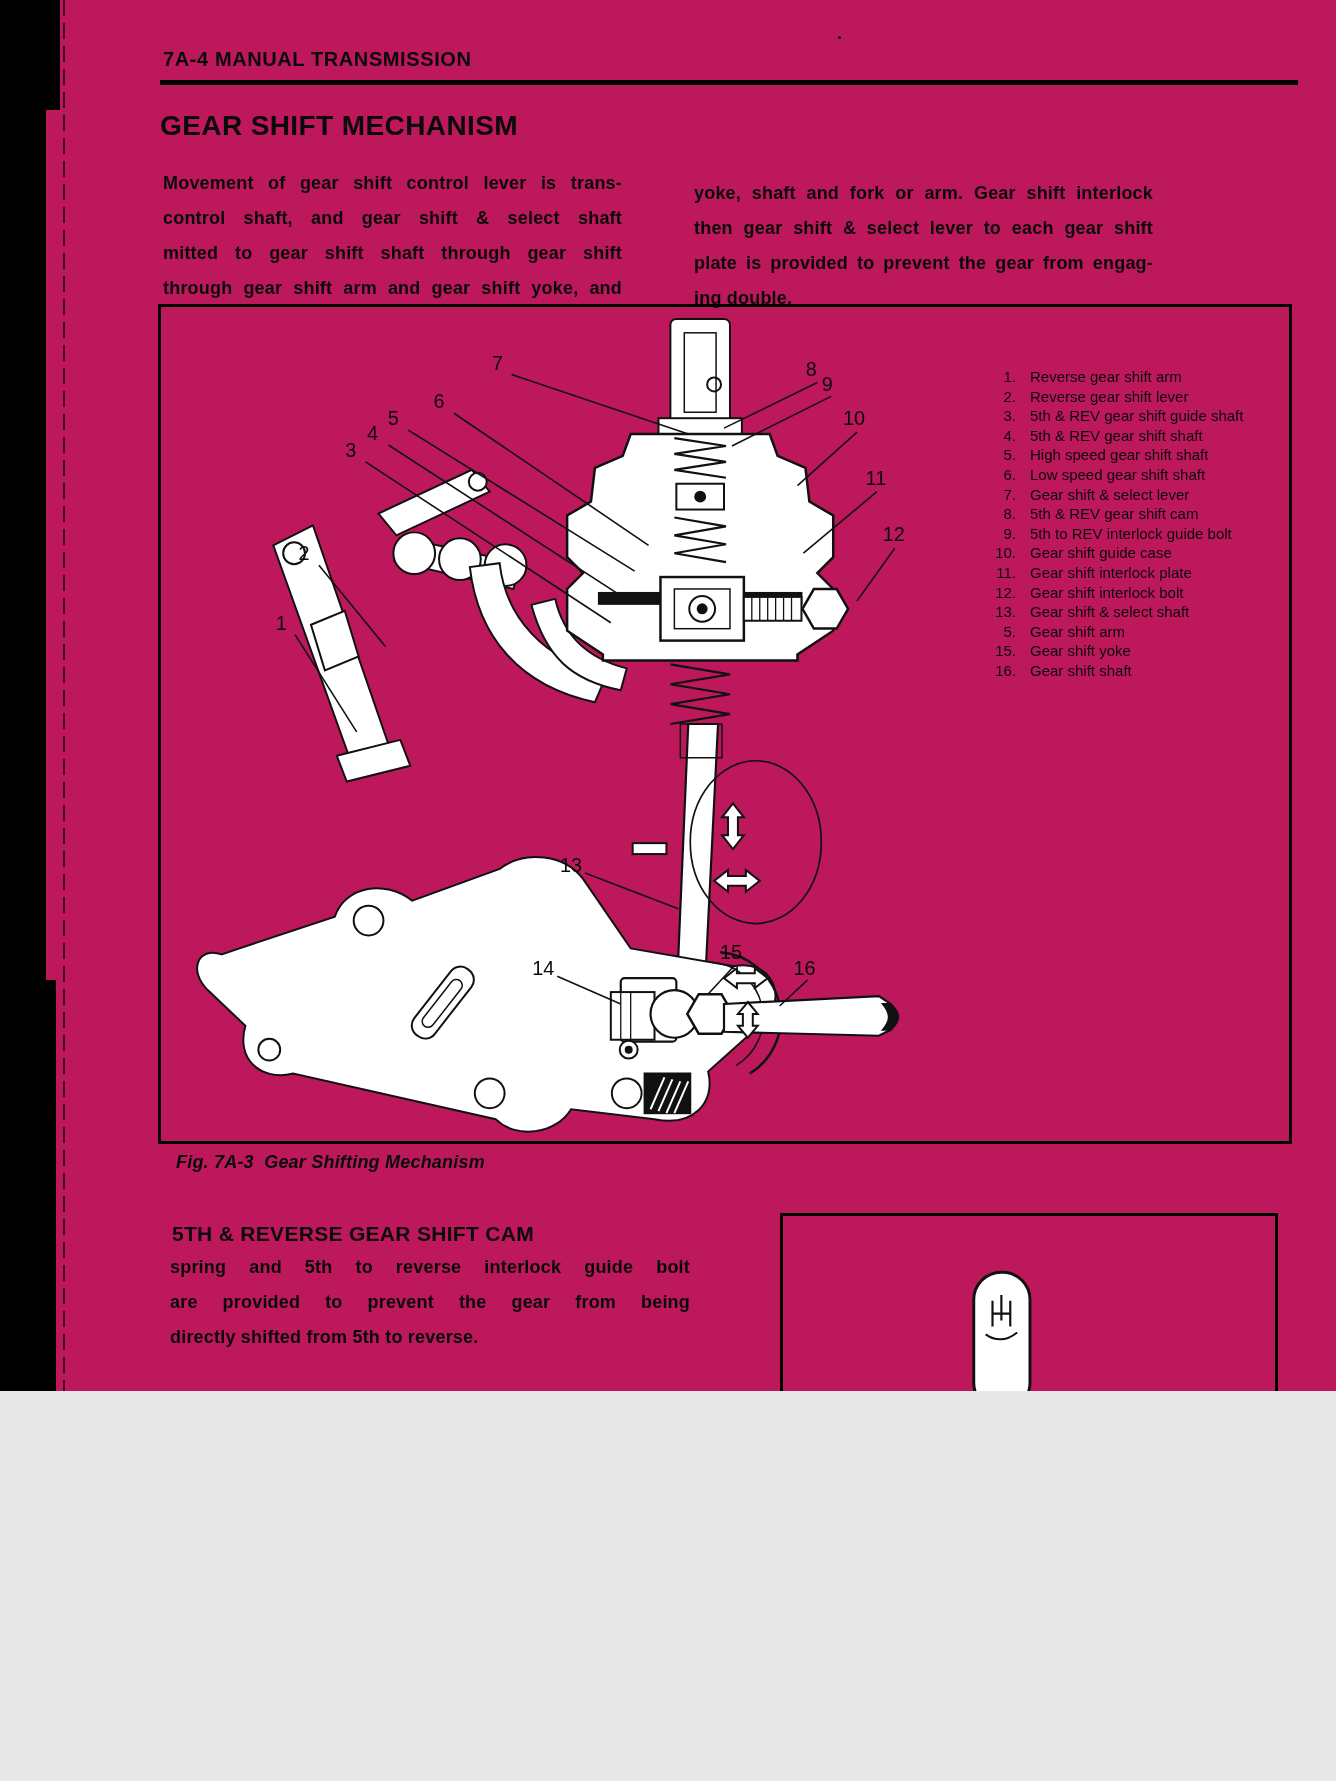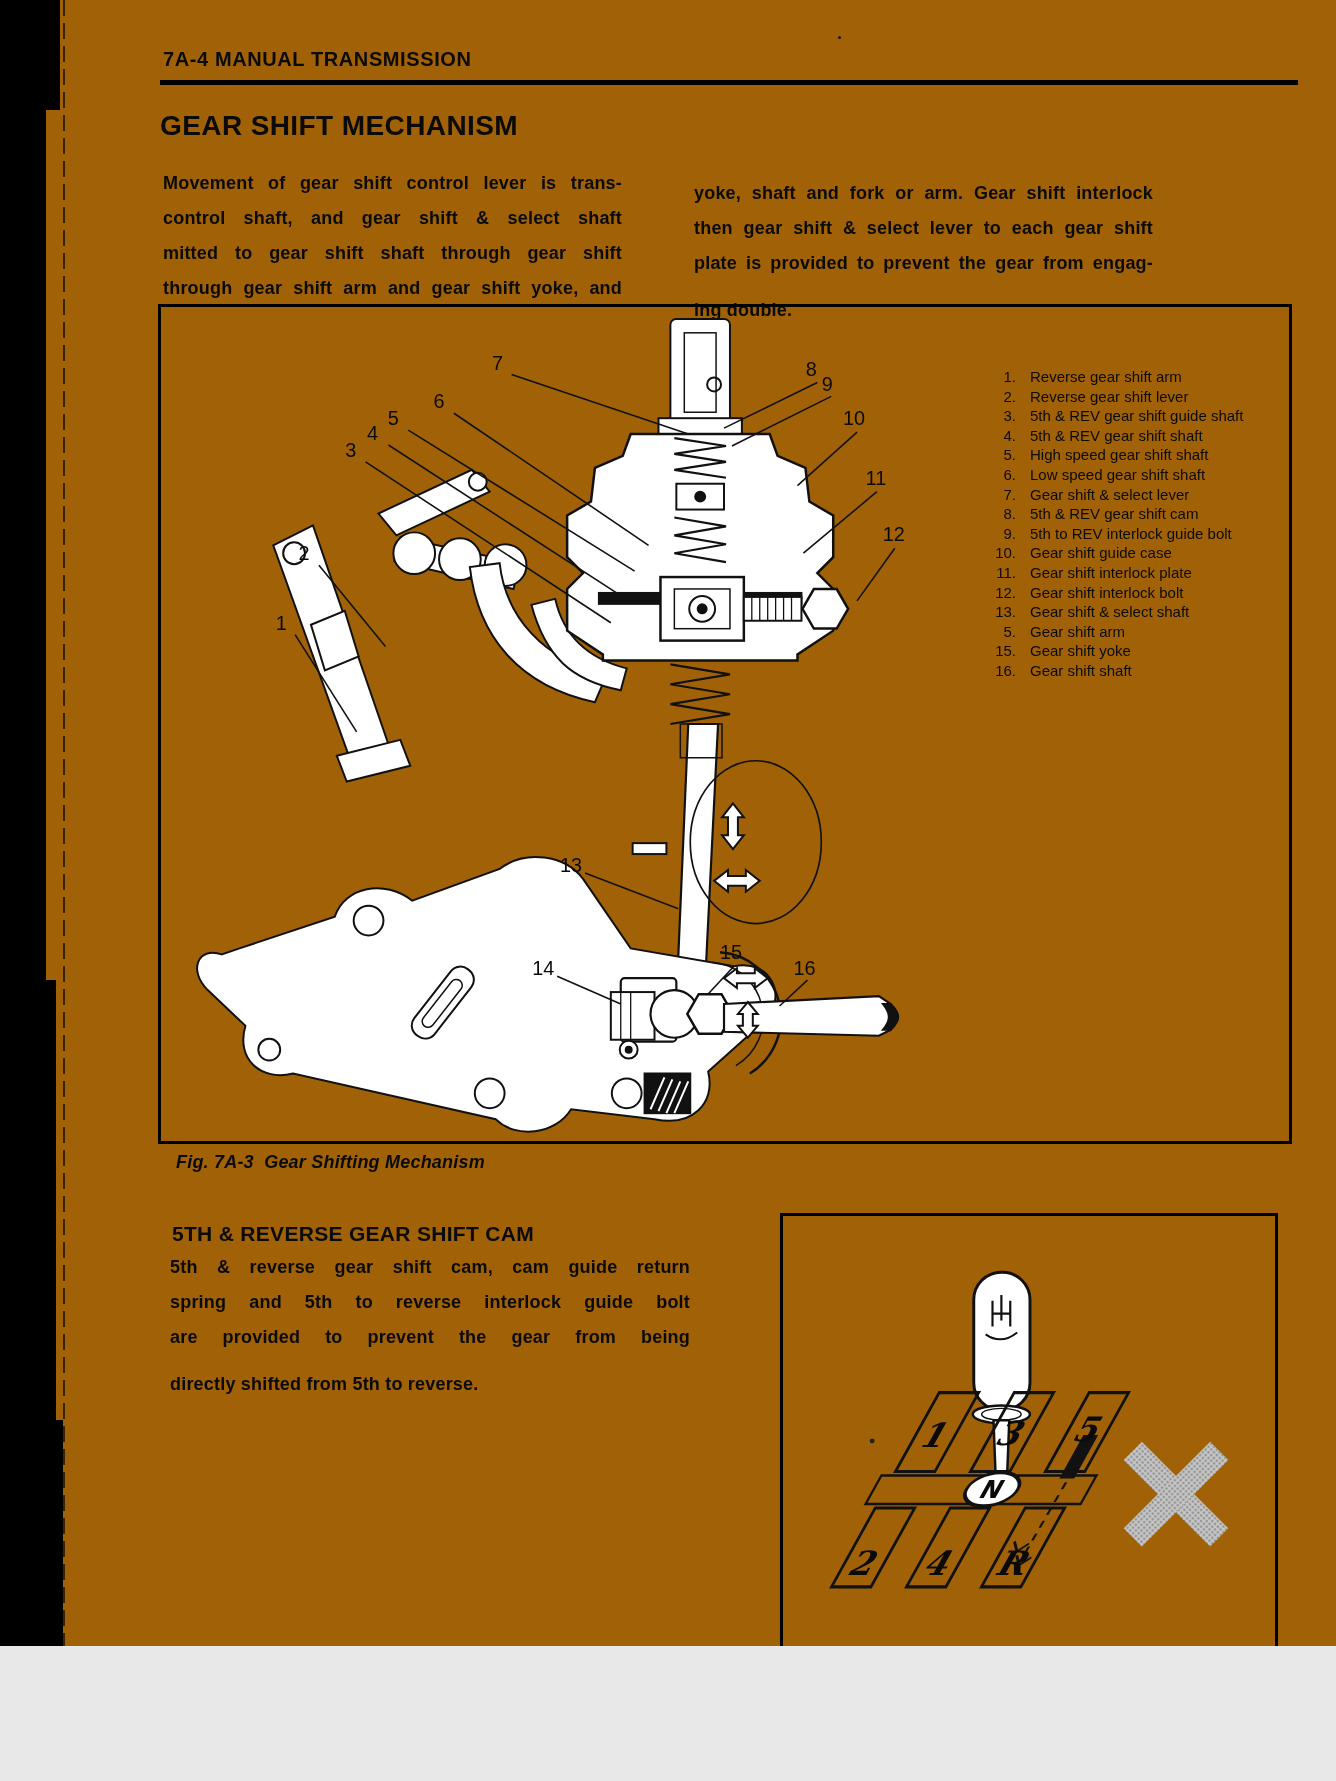--- a/index.html
+++ b/index.html
@@ -1,34 +1,34 @@
 <!DOCTYPE html>
 <html><head>
 <meta charset="utf-8">
 <style>
   html,body{margin:0;padding:0;background:#e8e8e8;}
-  .page{position:relative;width:1336px;height:1646px;background:#a16207;overflow:hidden;
+  .page{position:relative;width:1336px;height:1391px;background:#be185d;overflow:hidden;
         font-family:"Liberation Sans",sans-serif;color:#0a0a0a;}
   
   .gutter{position:absolute;left:0;top:0;width:46px;height:1781px;background:#000;}
   .gutter2{position:absolute;left:0;top:980px;width:56px;height:801px;background:#000;}
   .gutter3{position:absolute;left:0;top:1420px;width:63px;height:361px;background:#000;}
   .gutter4{position:absolute;left:0;top:0;width:60px;height:110px;background:#000;}
   .gutline{position:absolute;left:63px;top:0;width:2px;height:1781px;opacity:.65;
            background:repeating-linear-gradient(180deg,#000 0 16px,transparent 16px 23px);}
   .botbar{position:absolute;left:8px;top:1755px;width:1328px;height:26px;background:#000;}
   .dot{position:absolute;background:#111;border-radius:50%;}
   
   .hdr{position:absolute;left:163px;top:48px;font-size:20px;font-weight:bold;letter-spacing:.6px;}
   .hrule{position:absolute;left:160px;top:80px;width:1138px;height:5px;background:#000;}
   .h1{position:absolute;left:160px;top:110px;font-size:28px;font-weight:bold;letter-spacing:.4px;}
   
   .col{position:absolute;font-size:18px;font-weight:bold;letter-spacing:.2px;}
   .jline{height:35px;line-height:35px;text-align:justify;text-align-last:justify;white-space:nowrap;}
-  .jline.last{text-align-last:left;margin-top:12px;}
+  .jline.last{text-align-last:left;}
   .colL{left:163px;top:166px;width:459px;}
   .colR{left:694px;top:176px;width:459px;}
   
   .fig1{position:absolute;left:158px;top:304px;width:1134px;height:840px;border:3px solid #000;box-sizing:border-box;}
   .fig1 svg{position:absolute;left:0;top:0;width:100%;height:100%;}
   .plist{position:absolute;left:827px;top:60px;width:300px;font-size:15px;line-height:19.6px;}
   .prow{display:flex;}
   .pn{width:28px;text-align:right;flex:none;}
   .pl{margin-left:14px;white-space:nowrap;}
   .cap{position:absolute;font-size:18px;font-style:italic;font-weight:bold;white-space:pre;letter-spacing:.2px;}
@@ -263,21 +263,20 @@
       <div class="prow">
           <span class="pn">16.</span>
           <span class="pl">Gear shift shaft</span>
         </div>
     </div>
   </div>
   <div class="cap cap1">Fig. 7A-3  Gear Shifting Mechanism</div>
 
   <div class="h2">5TH &amp; REVERSE GEAR SHIFT CAM</div>
   <div class="col col2" style="position:absolute;">
-    <div class="jline">5th &amp; reverse gear shift cam, cam guide return</div>
     <div class="jline">spring and 5th to reverse interlock guide bolt</div>
     <div class="jline">are provided to prevent the gear from being</div>
     <div class="jline last">directly shifted from 5th to reverse.</div>
   </div>
 
   <div class="fig2">
     <svg viewBox="0 0 498 444">
       <defs>
         <pattern id="ht" width="4" height="4" patternUnits="userSpaceOnUse">
           <rect width="4" height="4" fill="#c6c6c6"></rect>

